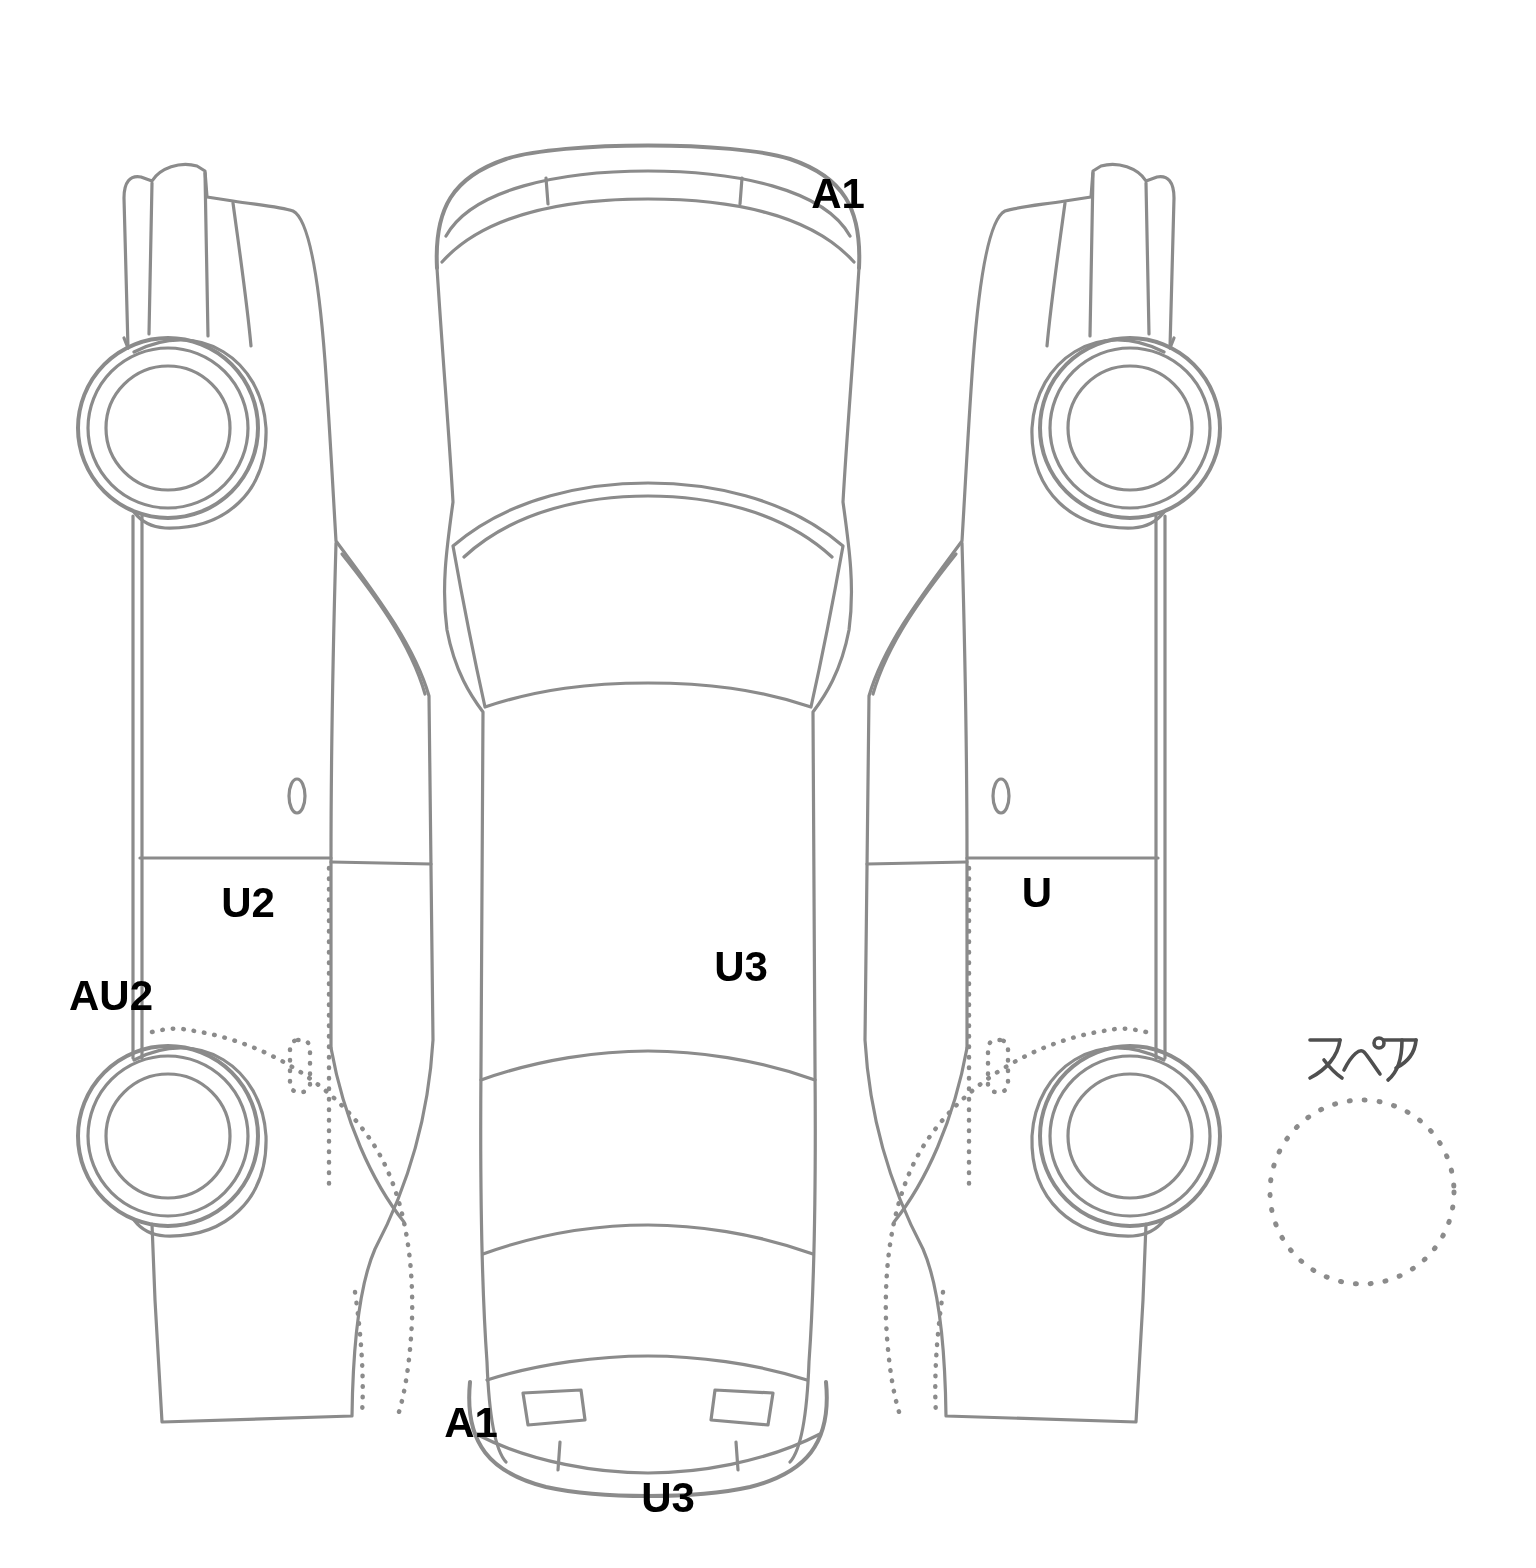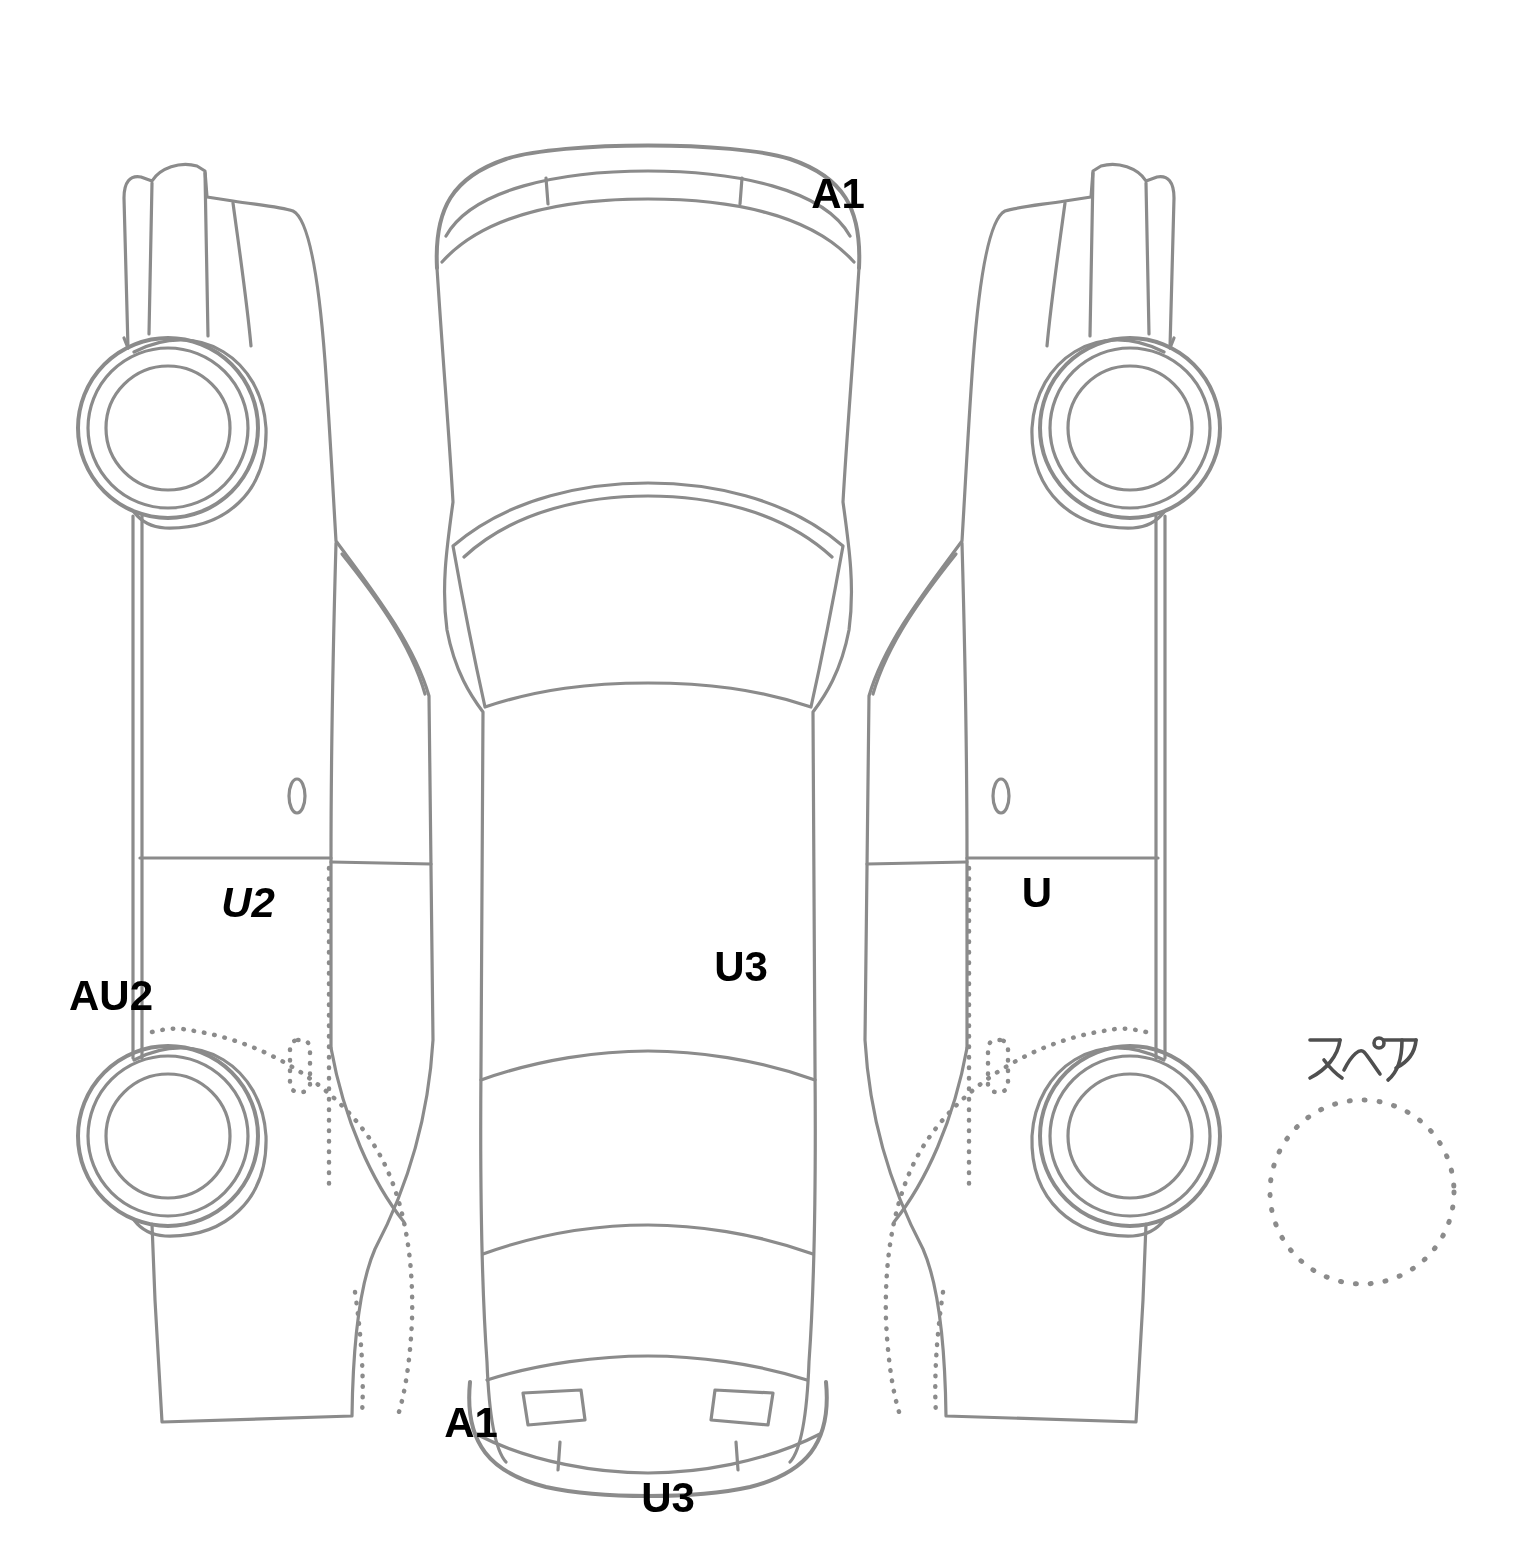--- a/index.html
+++ b/index.html
@@ -165,20 +165,20 @@
       </g>
       <g transform="translate(1380,1034)">
         <path class="kat" d="M 4,6 L 36,6"></path>
         <path class="kat" d="M 36,6 C 35,18 28,28 16,34"></path>
         <path class="kat" d="M 22,6 C 22,22 18,38 8,46"></path>
       </g>
     </g>
   </svg>
 
   <div class="label" style="left:838px; top:194px;">A1</div>
-  <div class="label" style="left:248px; top:903px;font-style:italic;">U2</div>
+  <div class="label" style="left:248px; top:903px;">U2</div>
   <div class="label" style="left:111px; top:996px;">AU2</div>
   <div class="label" style="left:741px; top:967px;">U3</div>
   <div class="label" style="left:1037px; top:893px;">U</div>
   <div class="label" style="left:471px; top:1423px;">A1</div>
   <div class="label" style="left:668px; top:1498px;">U3</div>
 
 </div>
 
 </body></html>

